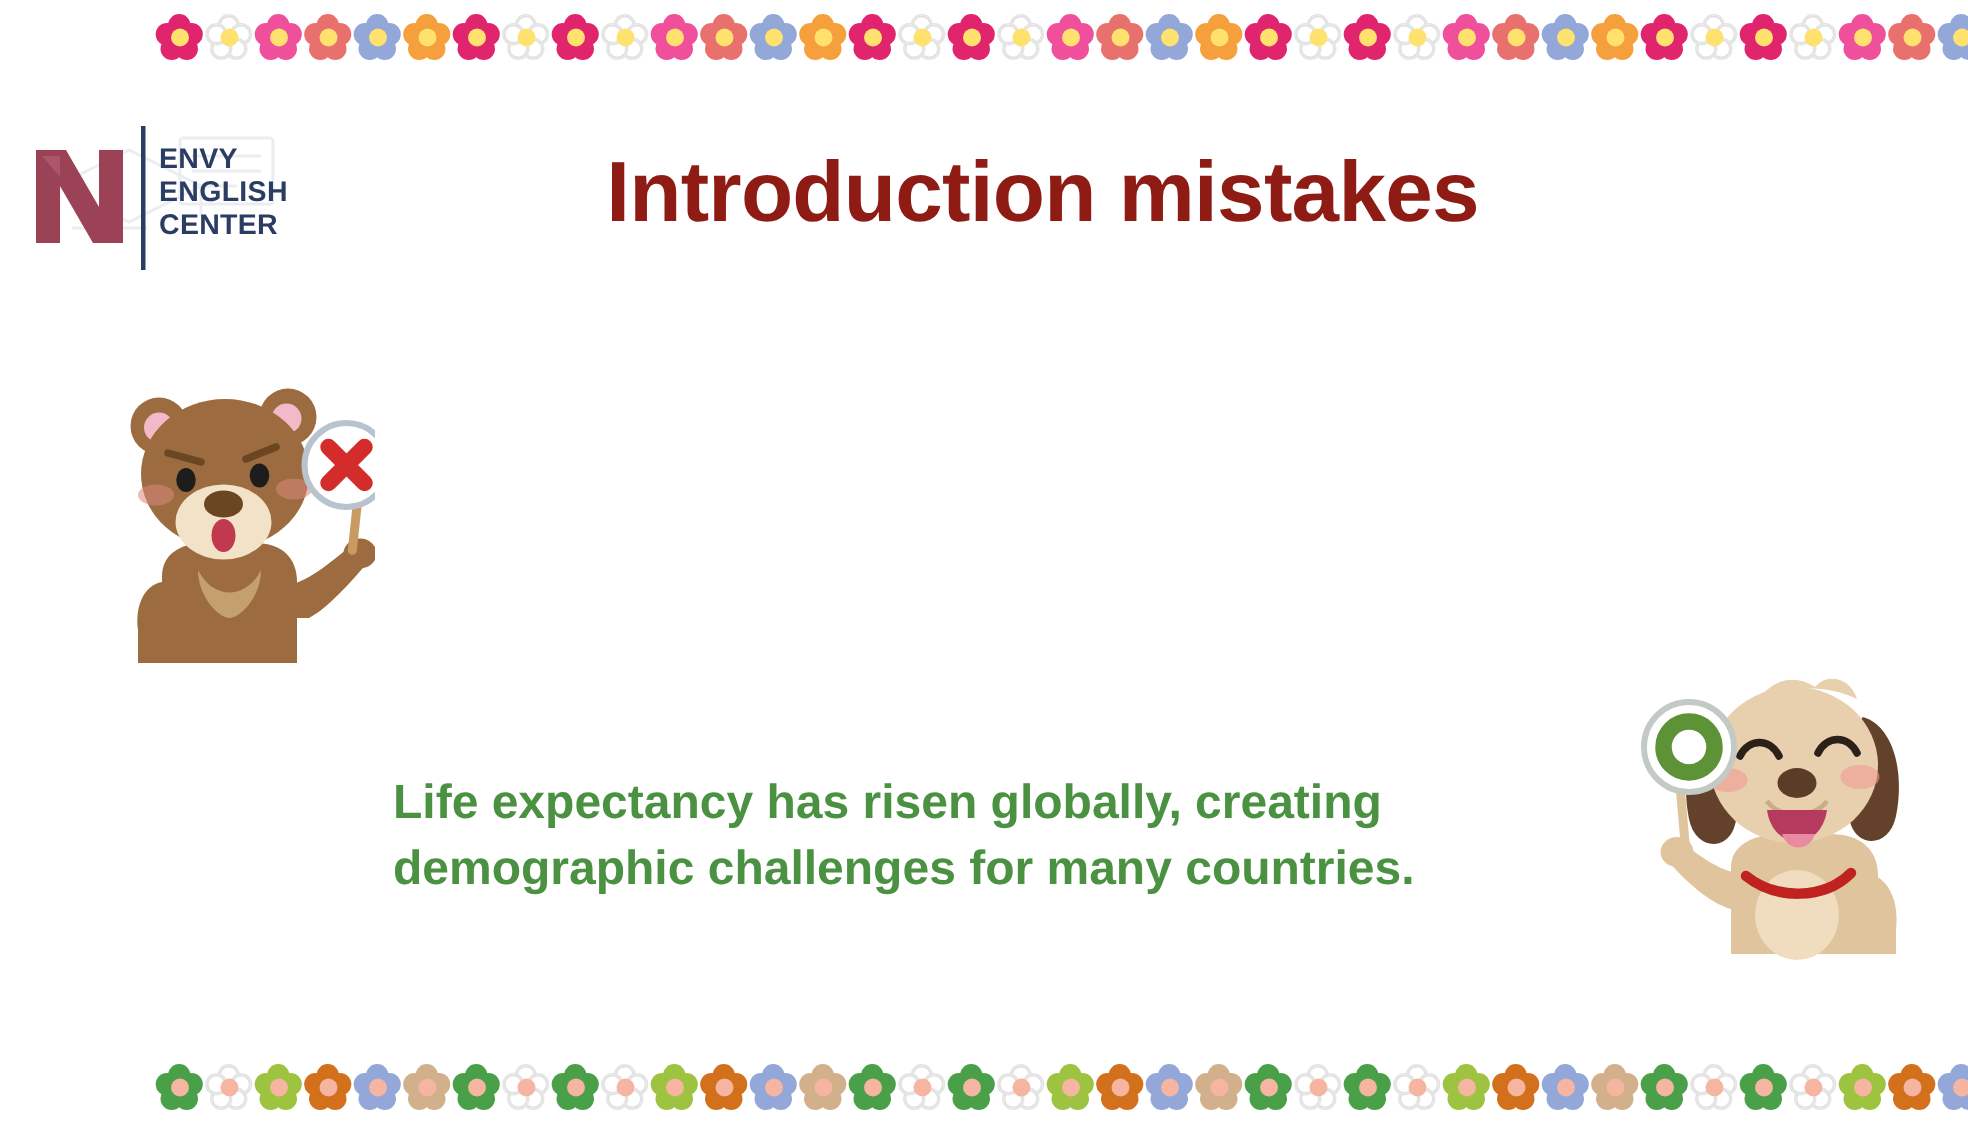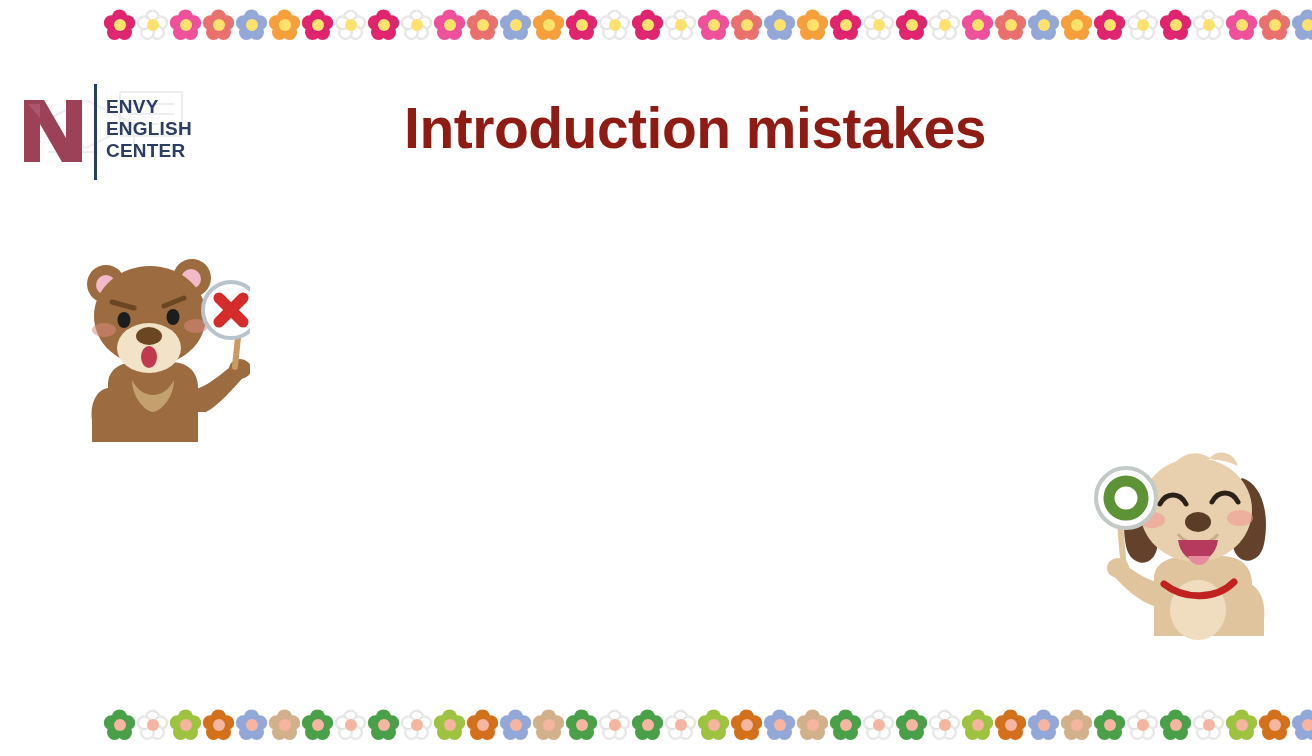--- a/index.html
+++ b/index.html
@@ -634,20 +634,21 @@
       <circle cx="157" cy="58" r="28" fill="#ffffff" stroke="#b9c3cd" stroke-width="4"></circle>
 
       <g stroke="#d42b2b" stroke-width="11" stroke-linecap="round">
         <line x1="145" y1="46" x2="169" y2="70"></line>
         <line x1="169" y1="46" x2="145" y2="70"></line>
       </g>
     </svg>
   </div>
 
 
+  <div id="good-example-text">Life expectancy has risen globally, creating demographic challenges for many countries.</div>
 
   <div class="mascot" id="dog-mascot">
     <svg viewBox="0 0 190 198" xmlns="http://www.w3.org/2000/svg">
 
       <path d="M62 136 C62 122 76 114 96 114 L128 114 C148 114 160 124 160 142 L160 194 L62 194 Z" fill="#e0c49e"></path>
 
       <ellipse cx="106" cy="168" rx="28" ry="30" fill="#f0ddc0"></ellipse>
 
       <path d="M154 140 C168 144 174 160 172 178 L172 194 L152 194 L152 158 Z" fill="#e0c49e"></path>
 

